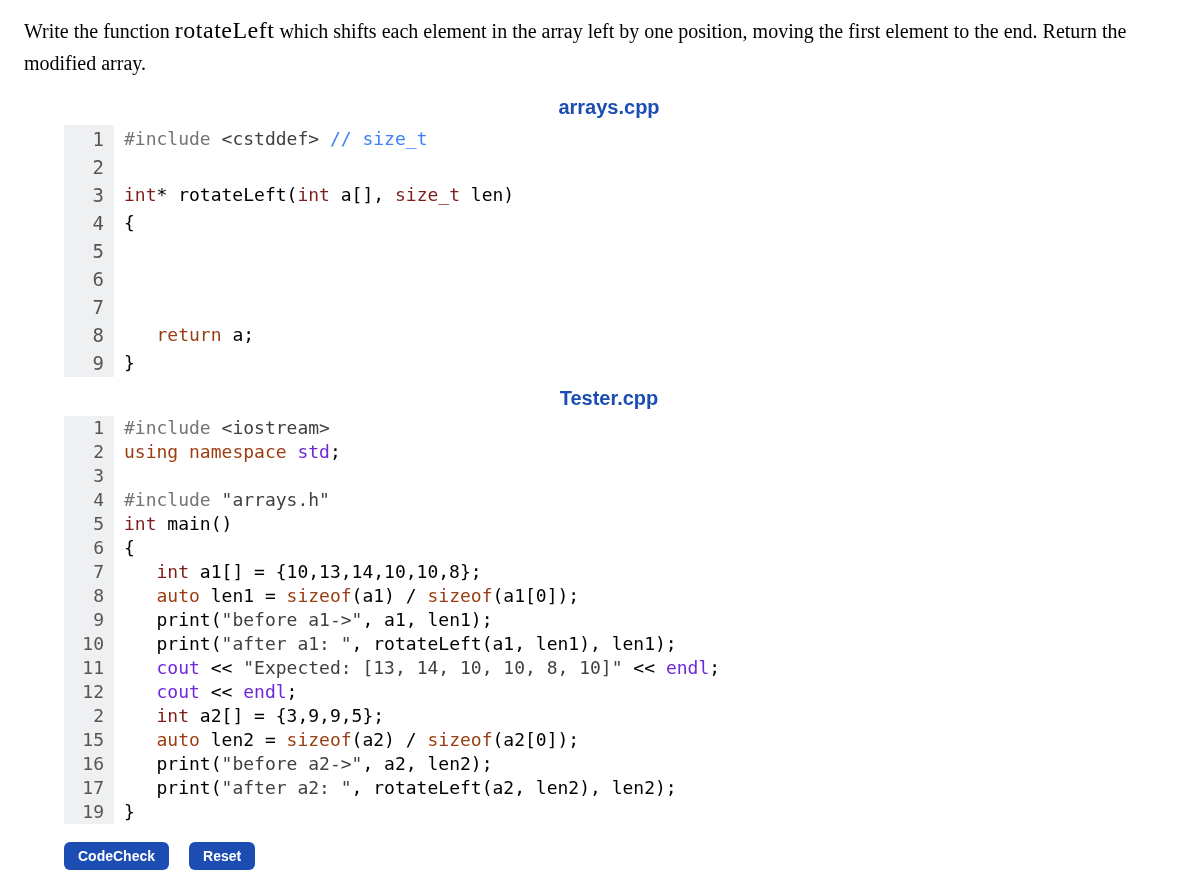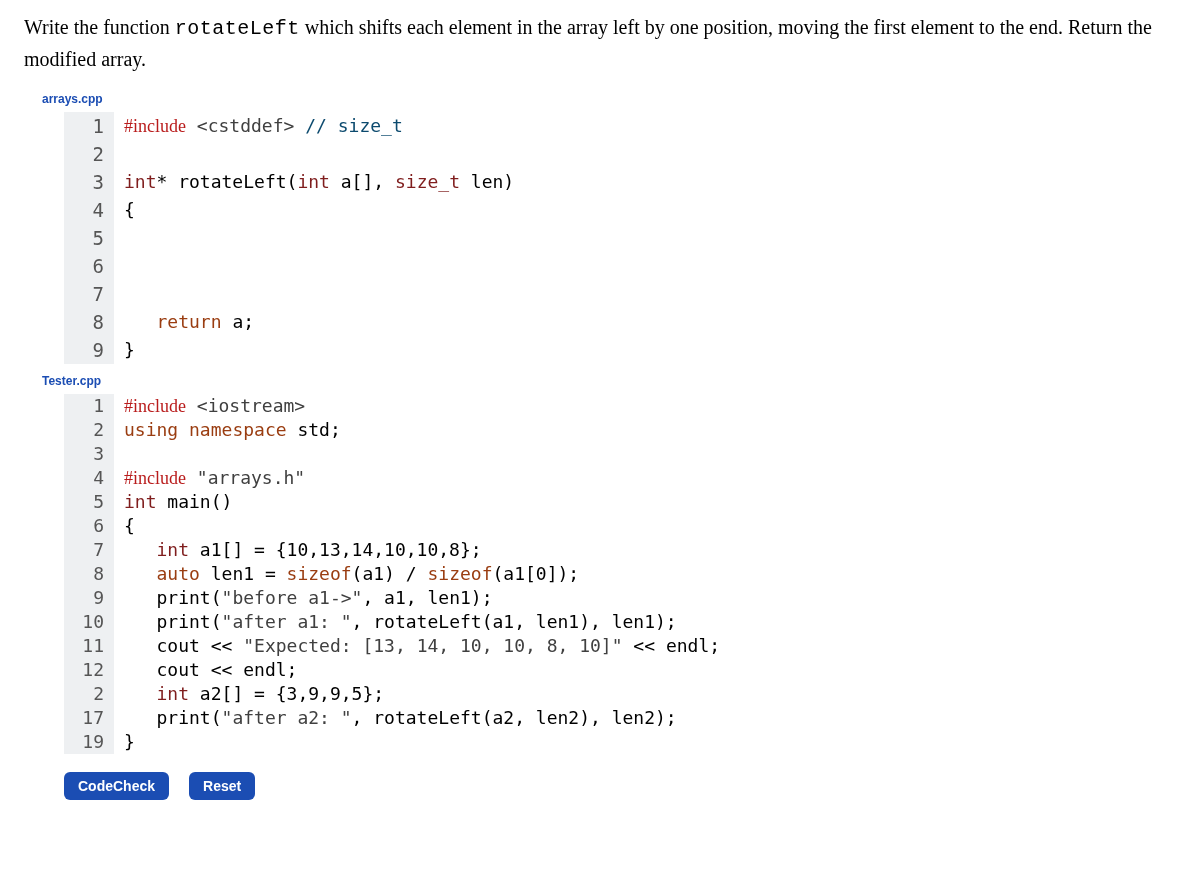--- a/index.html
+++ b/index.html
@@ -10,30 +10,31 @@
     padding: 12px 24px 24px 24px;
     width: 1200px;
     box-sizing: border-box;
     background: #fff;
   }
   .prompt {
     line-height: 1.5;
     margin-bottom: 18px;
   }
   .mono-inline {
-    font-family: Liberation Mono, monospace;
-    font-size: 20px;
+    font-family: Liberation Serif, serif;
+    font-size: 24px;
     letter-spacing: 0.5px;
   }
   .filename {
     color: #1b4db3;
     font-family: Arial, Helvetica, sans-serif;
     font-weight: bold;
-    font-size: 12px;
+    font-size: 20px;
     margin: 10px 0 6px 18px;
+    text-align: center;
   }
   .code-block {
     margin-left: 40px;
     font-family: "DejaVu Sans Mono", Menlo, Consolas, monospace;
     font-size: 18px;
     line-height: 24px;
   }
   .code-row {
     display: flex;
     align-items: stretch;
@@ -57,26 +58,26 @@
     background: #fff;
   }
   .readonly .gutter,
   .readonly .code-cell {
     
   }
   .editor1 .code-row { height: 28px; line-height: 28px; }
   .editor1 .gutter { font-size: 19px; }
   .editor2 .code-row { height: 24px; line-height: 24px; }
 
-  .tok-pp   { color: #b91c1c; font-family: Liberation Serif, serif; }
+  .tok-pp   { color: #737373; }
   .tok-str  { color: #404040; }
-  .tok-cmt  { color: #0c4a6e; }
+  .tok-cmt  { color: #3b82f6; }
   .tok-kw   { color: #9a3d11; }
   .tok-type { color: #7f1d1d; }
-  .tok-std  { color: #000000; }
+  .tok-std  { color: #6d28d9; }
 
   .btn-row {
     margin: 18px 0 0 40px;
     display: flex;
     gap: 20px;
   }
   .btn {
     background: #1b4db3;
     color: #fff;
     font-family: Arial, Helvetica, sans-serif;
@@ -183,20 +184,28 @@
     </div>
     <div class="code-row readonly">
       <div class="gutter">12</div>
       <div class="code-cell">   <span class="tok-std">cout</span> &lt;&lt; <span class="tok-std">endl</span>;</div>
     </div>
     <div class="code-row readonly">
       <div class="gutter">2</div>
       <div class="code-cell">   <span class="tok-type">int</span> a2[] = {3,9,9,5};</div>
     </div>
     <div class="code-row readonly">
+      <div class="gutter">15</div>
+      <div class="code-cell">   <span class="tok-kw">auto</span> len2 = <span class="tok-kw">sizeof</span>(a2) / <span class="tok-kw">sizeof</span>(a2[0]);</div>
+    </div>
+    <div class="code-row readonly">
+      <div class="gutter">16</div>
+      <div class="code-cell">   print(<span class="tok-str">"before a2-&gt;"</span>, a2, len2);</div>
+    </div>
+    <div class="code-row readonly">
       <div class="gutter">17</div>
       <div class="code-cell">   print(<span class="tok-str">"after a2: "</span>, rotateLeft(a2, len2), len2);</div>
     </div>
     <div class="code-row readonly">
       <div class="gutter">19</div>
       <div class="code-cell">}</div>
     </div>
   </div>
 
 <div class="btn-row">

